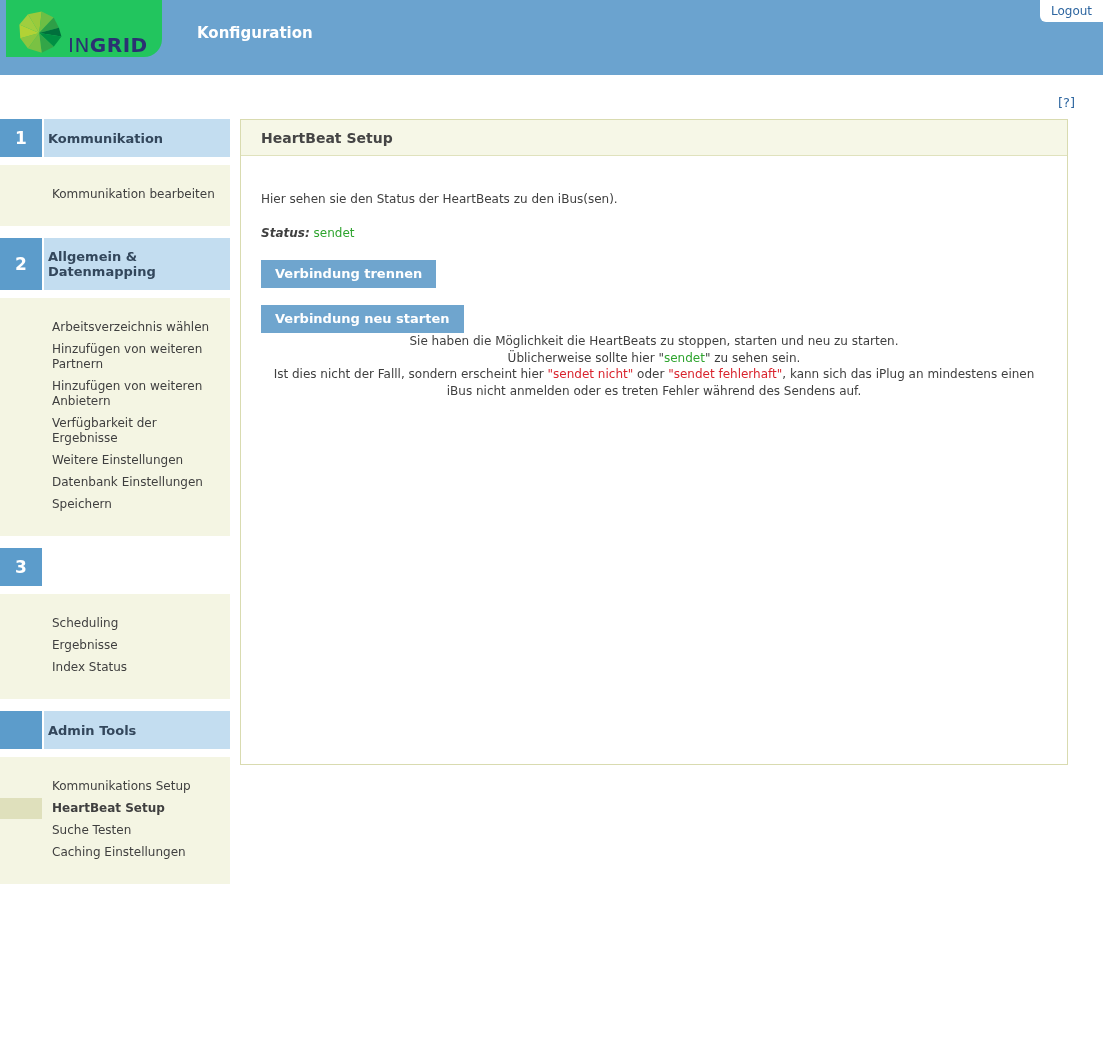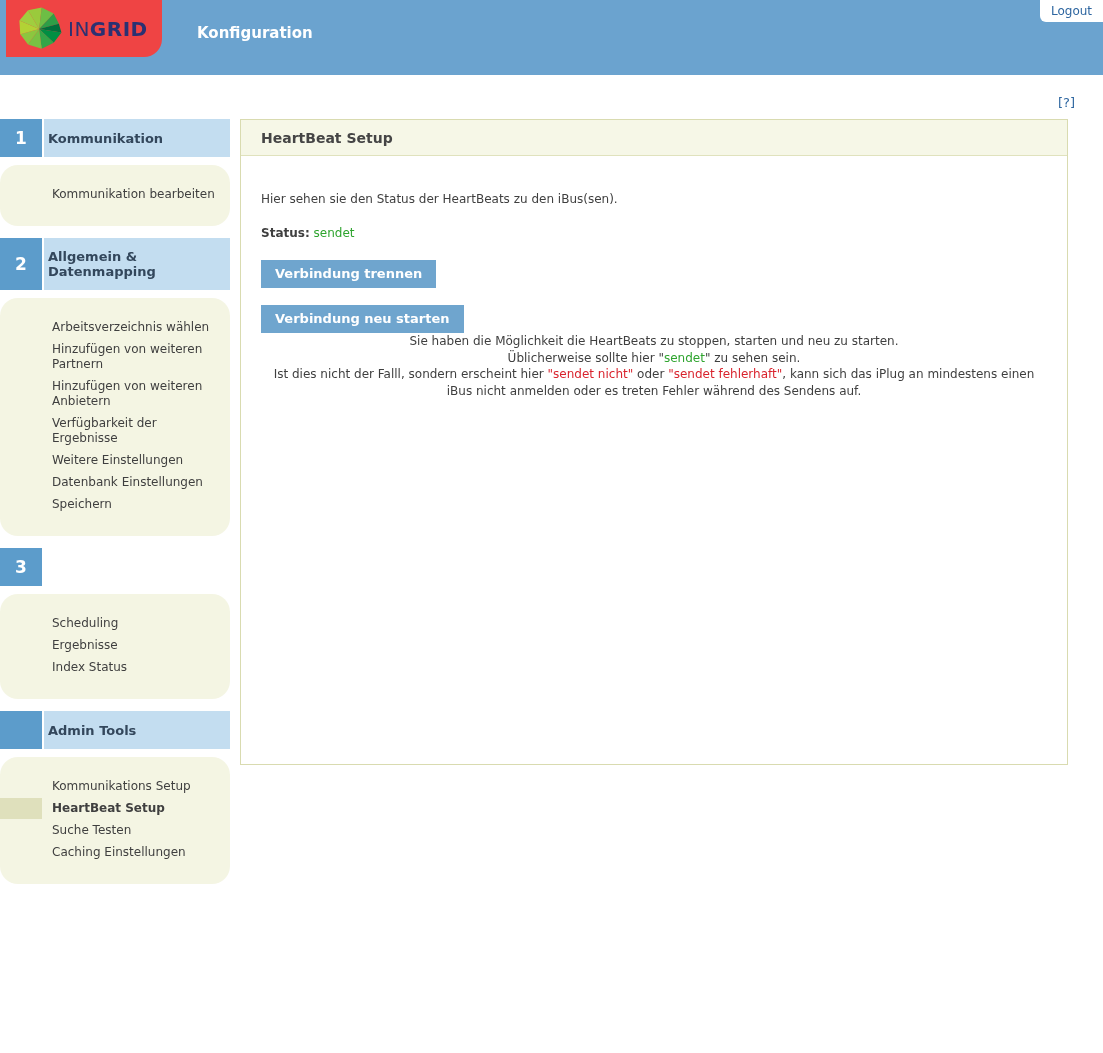--- a/index.html
+++ b/index.html
@@ -10,23 +10,23 @@
     color: #3f3f3f; font-size: 12px;
     position: relative; overflow: hidden;
   }
 
   
   .header {
     position: relative; height: 75px; background: #6ba3cf;
   }
   .logo-box {
     position: absolute; left: 6px; top: 0;
-    width: 156px; height: 57px; background: #ef4444;
+    width: 156px; height: 57px; background: #22c55e;
     border-radius: 0 0 18px 0;
-    display: flex; align-items: center; padding-left: 10px;
+    display: flex; align-items: flex-end; padding-left: 10px;
   }
   .logo-gem { width: 48px; height: 48px; flex: none; }
   .logo-word {
     font-size: 20px; color: #2b3172; letter-spacing: 0.5px; margin-left: 4px;
   }
   .logo-word .lt { font-weight: 400; }
   .logo-word .bd { font-weight: 700; }
   .app-title {
     position: absolute; left: 197px; top: 24px;
     color: #fff; font-weight: bold; font-size: 15px;
@@ -60,21 +60,20 @@
     display: flex; align-items: center; justify-content: center;
   }
   .sec-title {
     flex: 1; margin-left: 2px; background: #c3ddf0;
     color: #33475c; font-weight: bold; font-size: 13px; line-height: 15px;
     display: flex; align-items: center; padding: 11px 4px;
   }
   .sec-items {
     list-style: none; margin-top: 8px; background: #f4f5e3;
     padding: 22px 0 24px 0;
-    border-radius: 18px;
   }
   .sec-items li {
     position: relative; padding: 0 10px 0 52px;
     font-size: 12px; line-height: 15px; margin-bottom: 7px;
     color: #3f3f3f; cursor: pointer;
   }
   .sec-items li:last-child { margin-bottom: 0; }
   .sec-items li.active { font-weight: bold; }
   .sec-items li.active::before {
     content: ""; position: absolute; left: 0; top: -3px;
@@ -83,21 +82,21 @@
 
   
   .content-header {
     background: #f6f7e7; border-bottom: 1px solid #e0e2bd;
     padding: 10px 20px; font-size: 14px; font-weight: bold; color: #454545;
     height: 36px;
   }
   .content-body { padding: 20px; }
   .intro { margin-top: 16px; }
   .status-line { margin-top: 20px; }
-  .status-label { font-weight: bold; }
+  .status-label { font-weight: bold; font-style: italic; }
   .status-value { color: #2ea42e; }
   .btn-row1 { margin-top: 20px; }
   .btn-row2 { margin-top: 17px; }
   .btn {
     background: #6fa5ce; color: #fff; border: none;
     font-family: inherit; font-size: 13px; font-weight: bold;
     padding: 4px 14px; height: 28px; line-height: 14px;
     cursor: pointer; display: inline-block;
   }
   .desc { line-height: 16.5px; text-align: center; }

